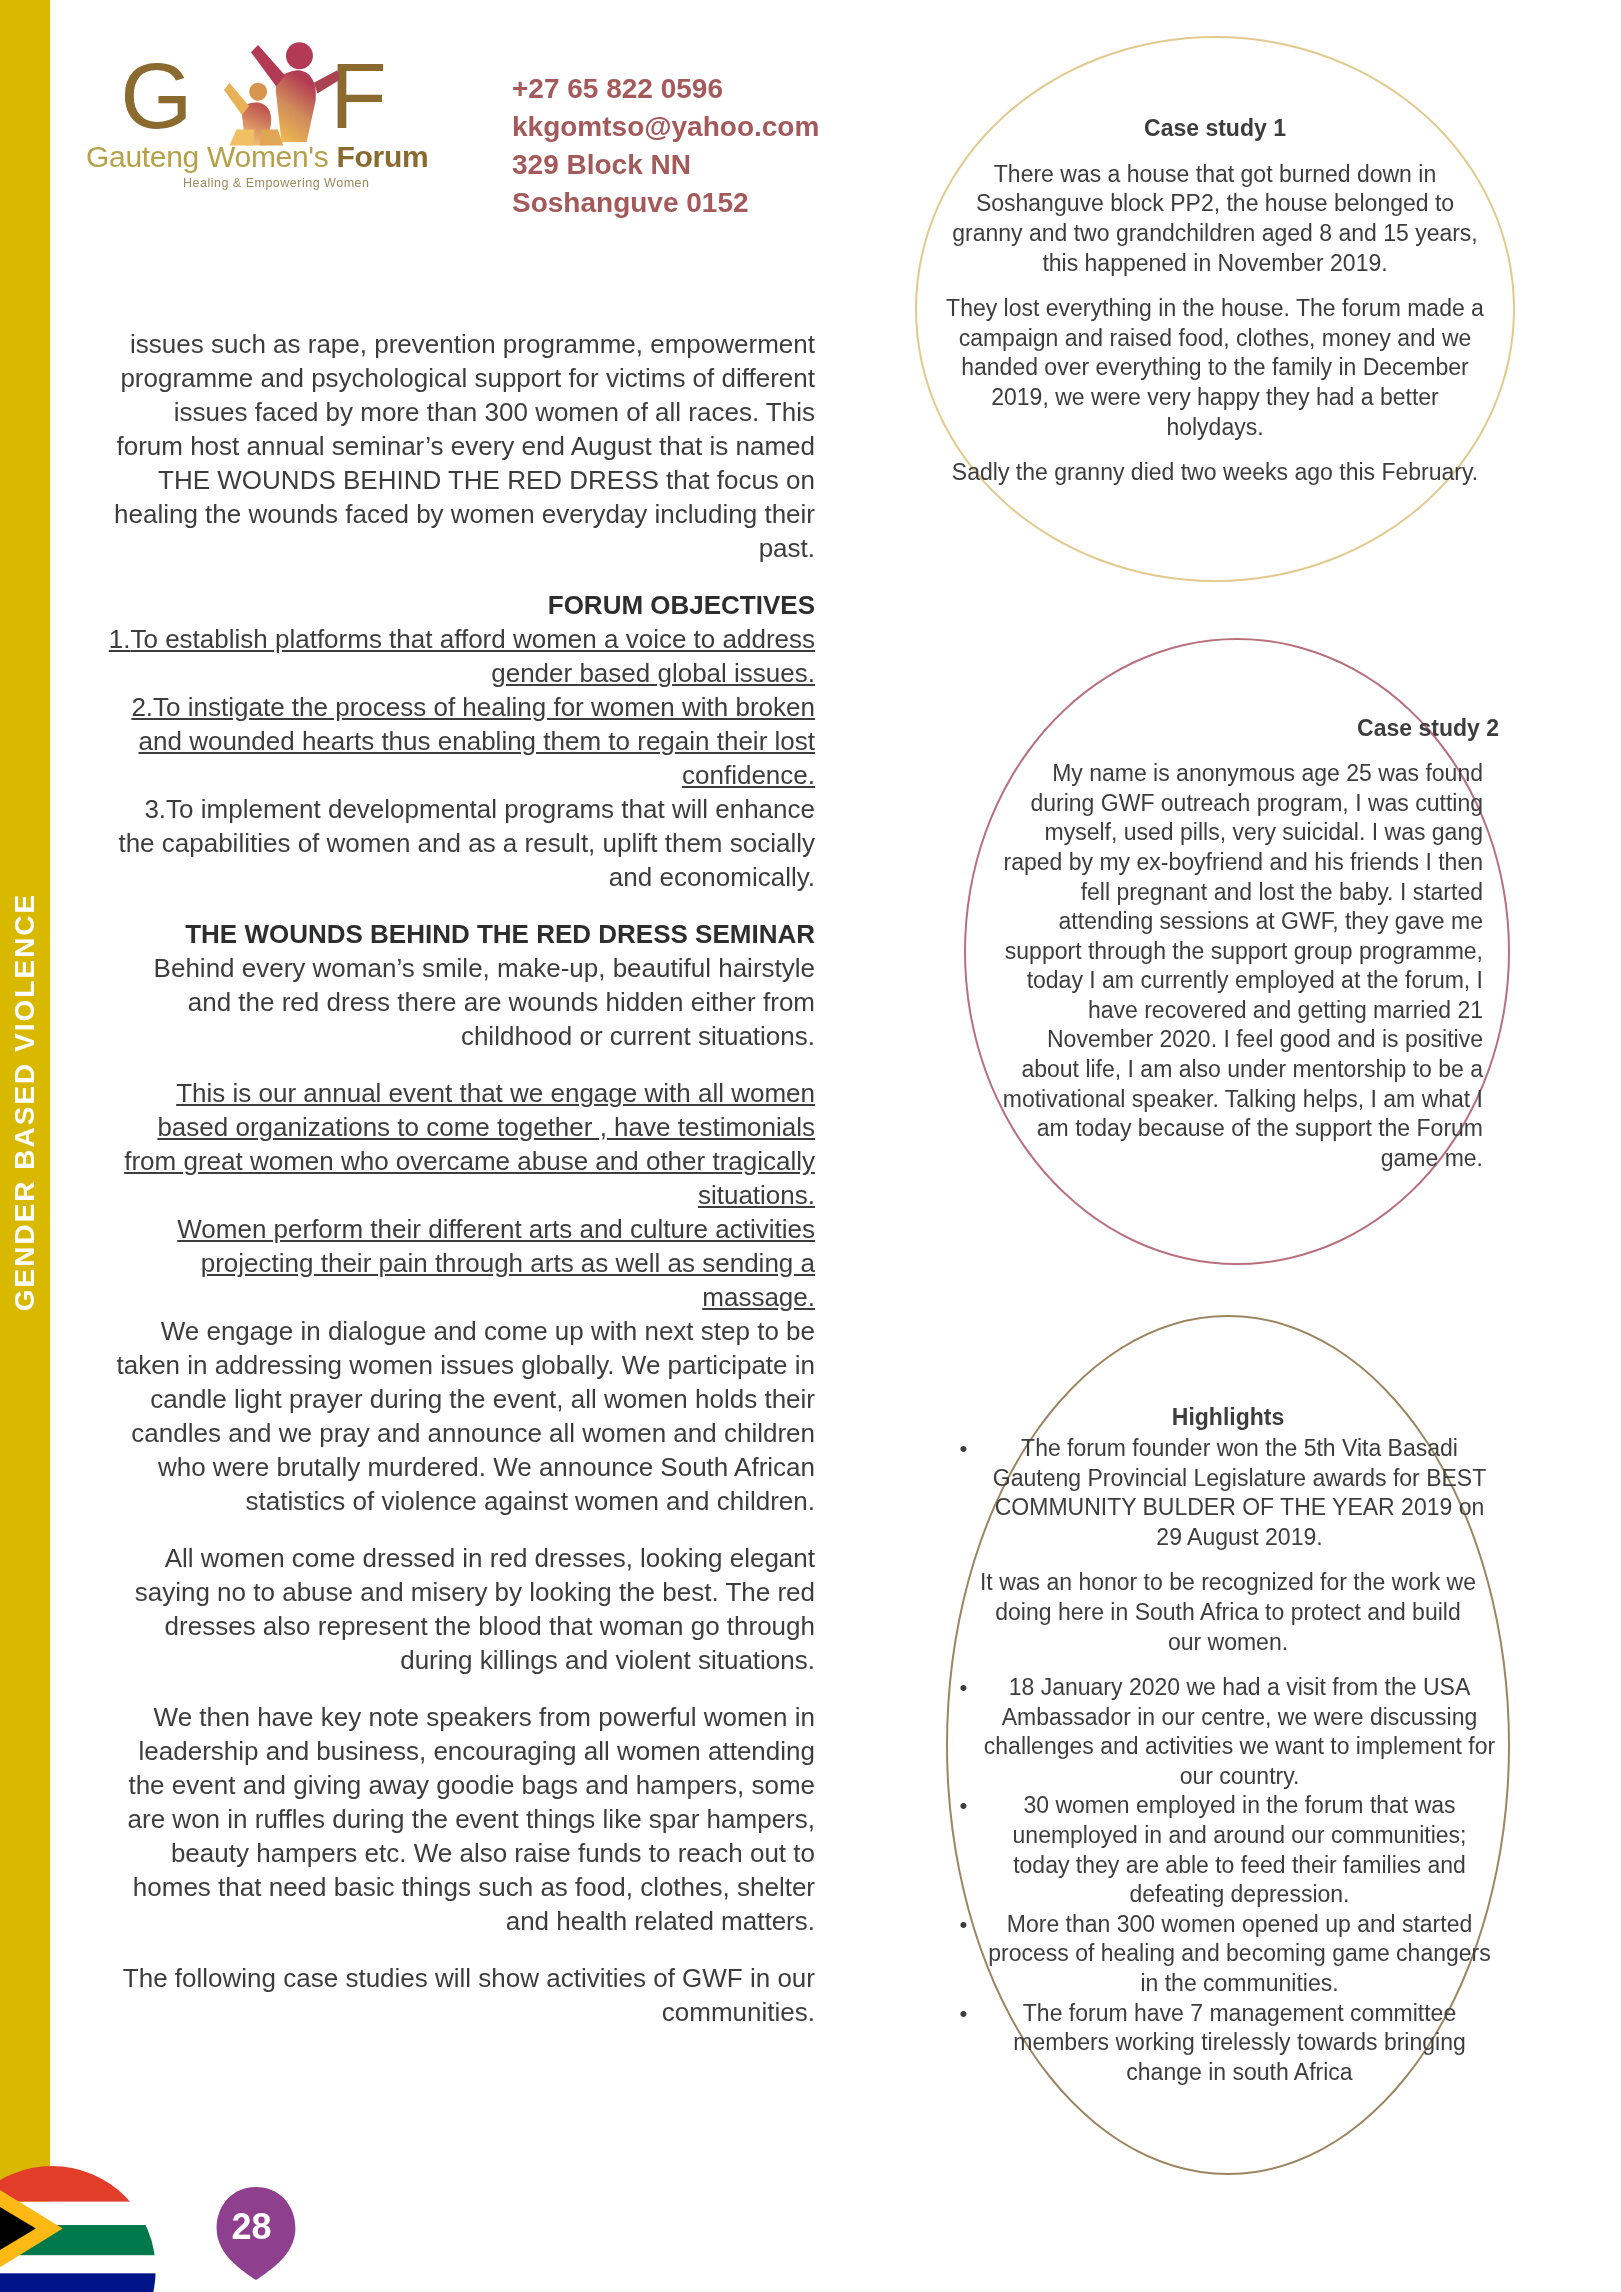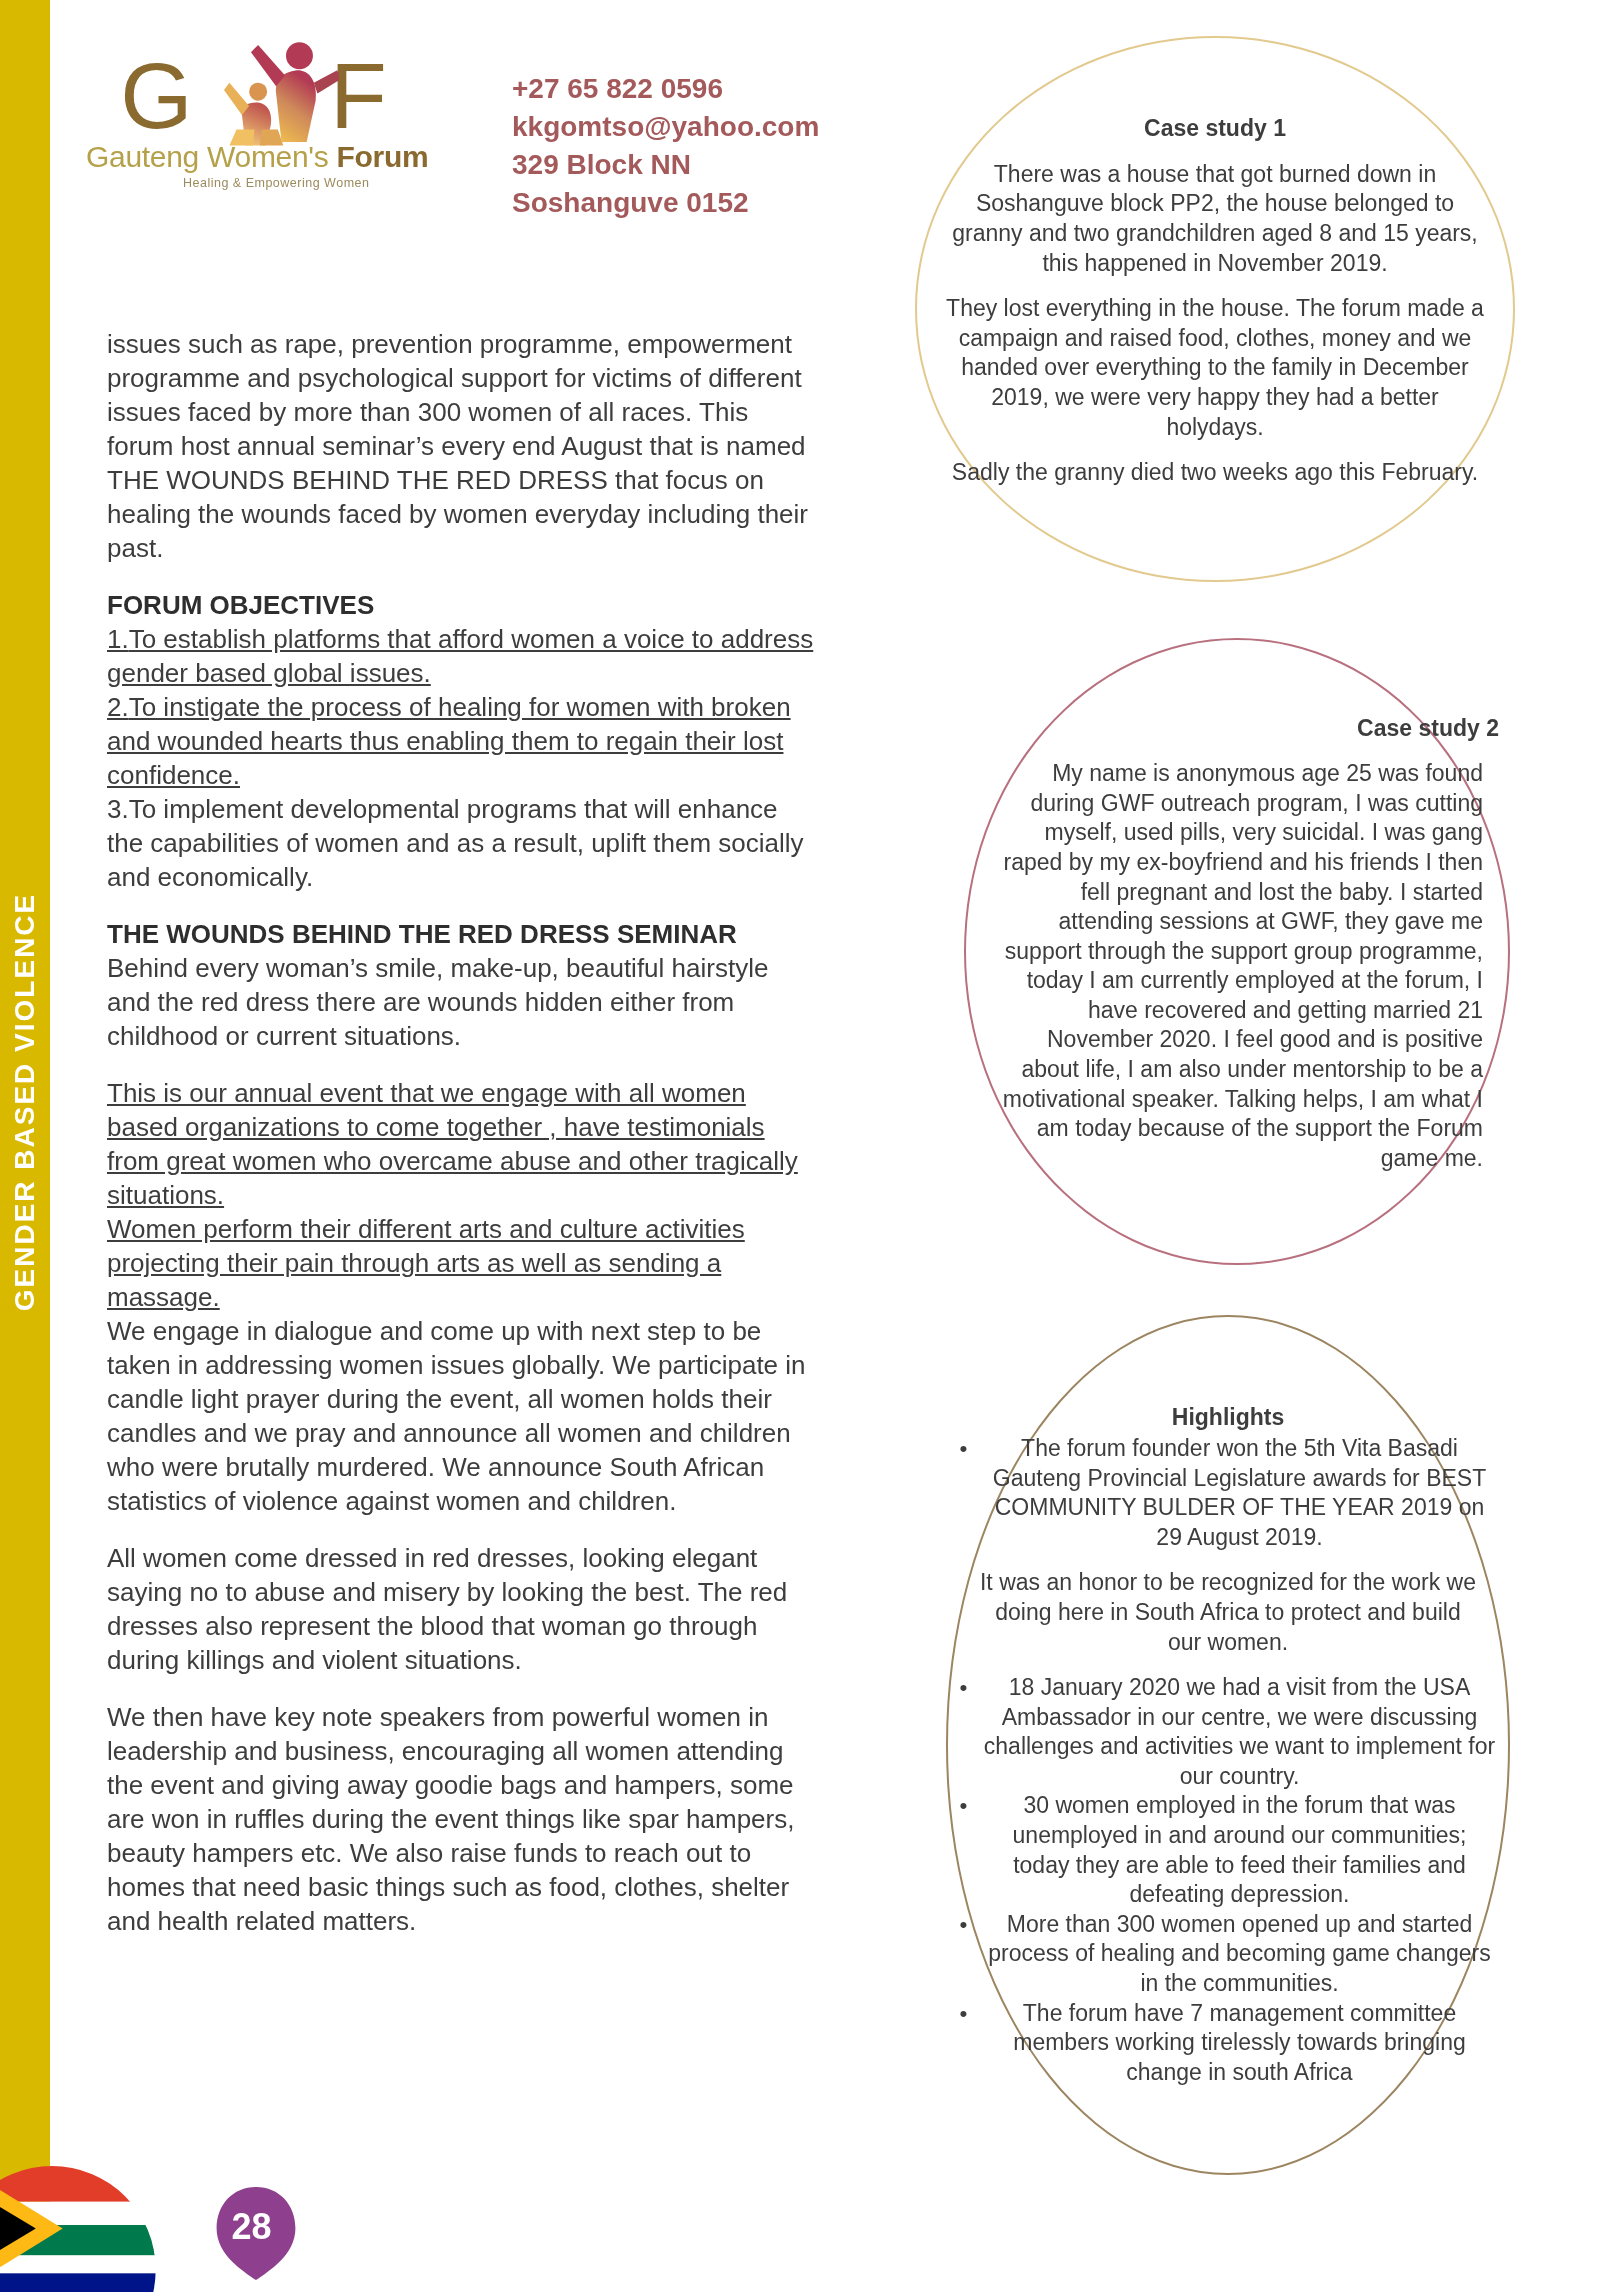--- a/index.html
+++ b/index.html
@@ -110,20 +110,21 @@
 
   
   .col-left {
     position: absolute;
     left: 107px;
     top: 327px;
     width: 708px;
     font-size: 26px;
     line-height: 34px;
     color: #3d3d3d;
+    text-align: right;
   }
   .col-left p { margin: 0 0 23px 0; }
   .col-left p.tight { margin-bottom: 0; text-decoration: underline; }
   .col-left h3 {
     margin: 0;
     font-size: 26px;
     line-height: 34px;
     font-weight: bold;
     color: #2e2e2e;
   }
@@ -282,20 +283,21 @@
   <p>Behind every woman’s smile, make-up, beautiful hairstyle and the red dress there are wounds hidden either from childhood or current situations.</p>
 
   <p class="tight">This is our annual event that we engage with all women based organizations to come together , have testimonials from great women who overcame abuse and other tragically situations.</p>
   <p class="tight"> Women perform their different arts and culture activities projecting their pain through arts as well as sending a massage.</p>
   <p>We engage in dialogue and come up with next step to be taken in addressing women issues globally. We participate in candle light prayer during the event, all women holds their candles and we pray and announce all women and children who were brutally murdered. We announce South African statistics of violence against women and children.</p>
 
   <p>All women come dressed in red dresses, looking elegant saying no to abuse and misery by looking the best. The red dresses also represent the blood that woman go through during killings and violent situations.</p>
 
   <p>We then have key note speakers from powerful women in leadership and business, encouraging all women attending the event and giving away goodie bags and hampers, some are won in ruffles during the event things like spar hampers, beauty hampers etc. We also raise funds to reach out to homes that need basic things such as food, clothes, shelter and health related matters.</p>
 
+  <p>The following case studies will show activities of GWF in our communities.</p>
 </div>
 
 <div class="oval" id="case1">
   <div class="oval-inner">
     <span class="ttl">Case study 1</span>
     <p>There was a house that got burned down in Soshanguve block PP2, the house belonged to granny and two grandchildren aged 8 and 15 years, this happened in November 2019.</p>
     <p>They lost everything in the house. The forum made a campaign and raised food, clothes, money and we handed over everything to the family in December 2019, we were very happy they had a better holydays.</p>
     <p>Sadly the granny died two weeks ago this February.</p>
   </div>
 </div>

